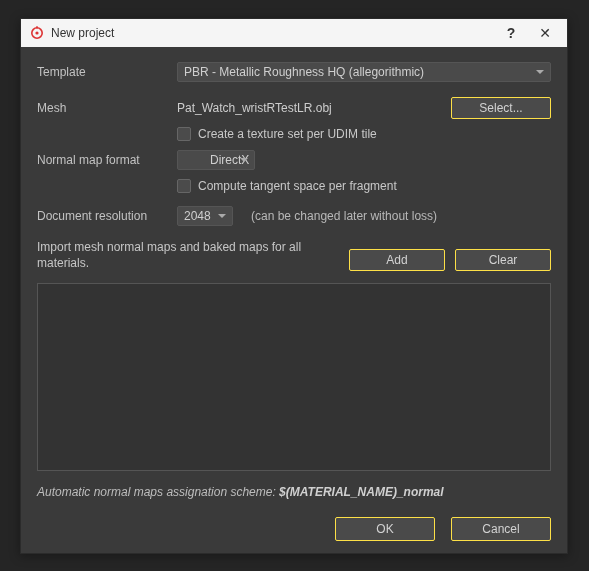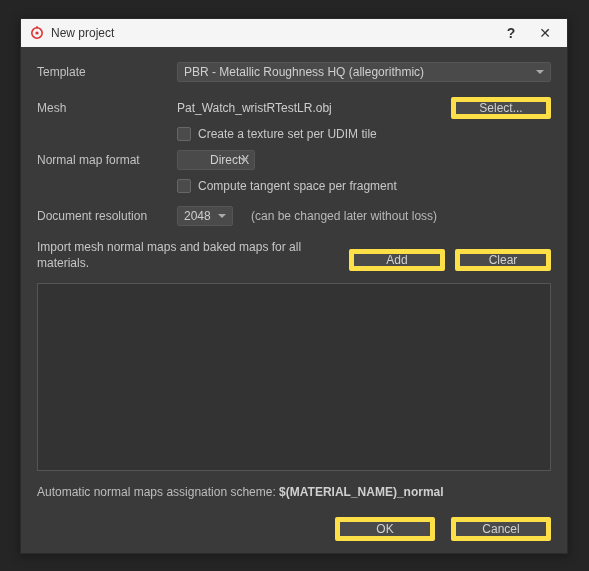--- a/index.html
+++ b/index.html
@@ -63,21 +63,21 @@
   .select .arrow {
     position: absolute; right: 6px; top: 50%; transform: translateY(-50%);
     width: 0; height: 0; border-left: 4px solid transparent; border-right: 4px solid transparent;
     border-top: 4px solid #aaa;
   }
   .select.full { flex: 1; }
   .select.sm { width: 78px; padding-left: 32px; }
   .select.md { width: 56px; }
   .btn {
     background: #4a4a4a;
-    border: 5px solid #fde047;
+    border: 1px solid #fde047;
     border-radius: 2px;
     height: 22px;
     min-width: 96px;
     display: inline-flex;
     align-items: center;
     justify-content: center;
     color: #d2d2d2;
     cursor: pointer;
   }
   .mesh-row { display: flex; align-items: center; gap: 10px; }
@@ -94,21 +94,21 @@
   .indent { margin-left: 140px; display: flex; align-items: center; }
   .reso-hint { color: #b8b8b8; margin-left: 8px; }
   .import-row { display: flex; align-items: flex-end; gap: 10px; margin-top: 4px; }
   .import-label { flex: 1; color: #c6c6c6; line-height: 1.35; }
   .listbox {
     flex: 1;
     background: #333;
     border: 1px solid #555;
     margin-top: 4px;
   }
-  .footer-text { margin-top: 6px; color: #bdbdbd; }
+  .footer-text { margin-top: 6px; color: #bdbdbd; font-style: italic; }
   .footer-text .scheme { font-weight: bold; color: #d0d0d0; }
   .footer-buttons {
     display: flex; justify-content: flex-end; gap: 16px;
     margin-top: 10px;
   }
   .footer-buttons .btn { min-width: 100px; height: 24px; }
 </style>
 </head>
 <body>
 

